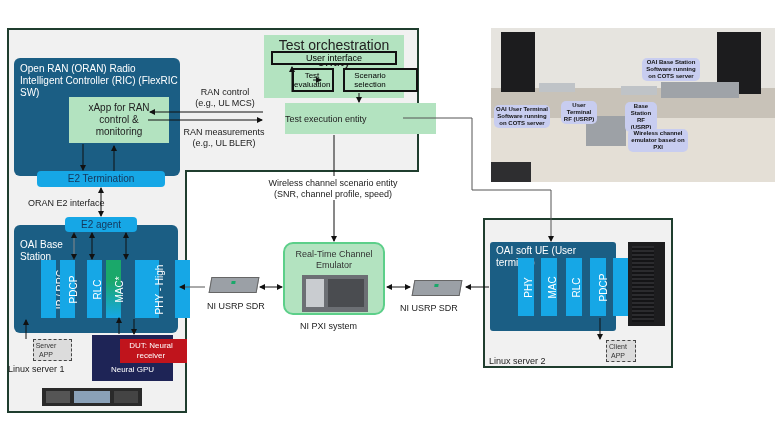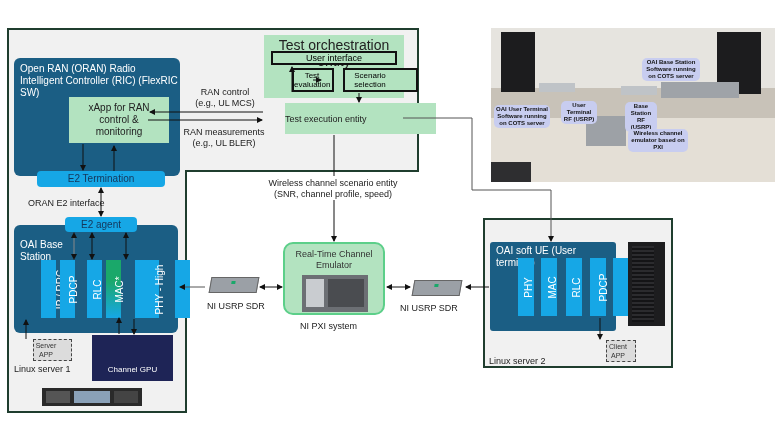--- a/index.html
+++ b/index.html
@@ -70,24 +70,27 @@
 <div class="abs vert" style="left:141px;top:260px;width:12px;height:58px;">
     <span>RAN 7.2 Split</span>
   </div>
 <div class="abs light vert" style="left:154px;top:260px;width:15px;height:58px;">
     <span>PHY - Low</span>
   </div>
 
 <div class="abs dashed vert" style="left:12px;top:339px;width:39px;height:22px;">
     <div style="width:24px;">Server APP</div>
   </div>
-<div class="abs lbl" style="left:14px;top:364px;text-align:left;">Linux server 1</div>
+<div class="abs lbl" style="left:8px;top:364px;text-align:left;">Linux server 1</div>
 
 <div class="abs" style="left:92px;top:335px;width:81px;height:46px;background:#1e2456;">
-  <div class="abs white center" style="left:0;top:30px;width:81px;font-size:8px;">Channel GPU</div>
+  <div class="abs t white center vert" style="left:7px;top:4px;width:67px;height:24px;background:#c0141c;font-size:8px;line-height:10px;">
+      <div style="width:62px;">DUT: Neural receiver</div>
+    </div>
+  <div class="abs white center" style="left:0;top:30px;width:81px;font-size:8px;">Neural GPU</div>
 </div>
 
 <div class="abs" style="left:42px;top:388px;width:100px;height:18px;background:#2a2a2a;">
   <div class="abs" style="left:4px;top:3px;width:24px;height:12px;background:#555;"></div>
   <div class="abs" style="left:32px;top:3px;width:36px;height:12px;background:#8aa1b8;"></div>
   <div class="abs" style="left:72px;top:3px;width:24px;height:12px;background:#444;"></div>
 </div>
 
 <div class="abs green" style="left:264px;top:35px;width:140px;height:63px;">
   <div class="abs center" style="left:0;top:2px;width:140px;font-size:14px;">Test orchestration entity</div>

